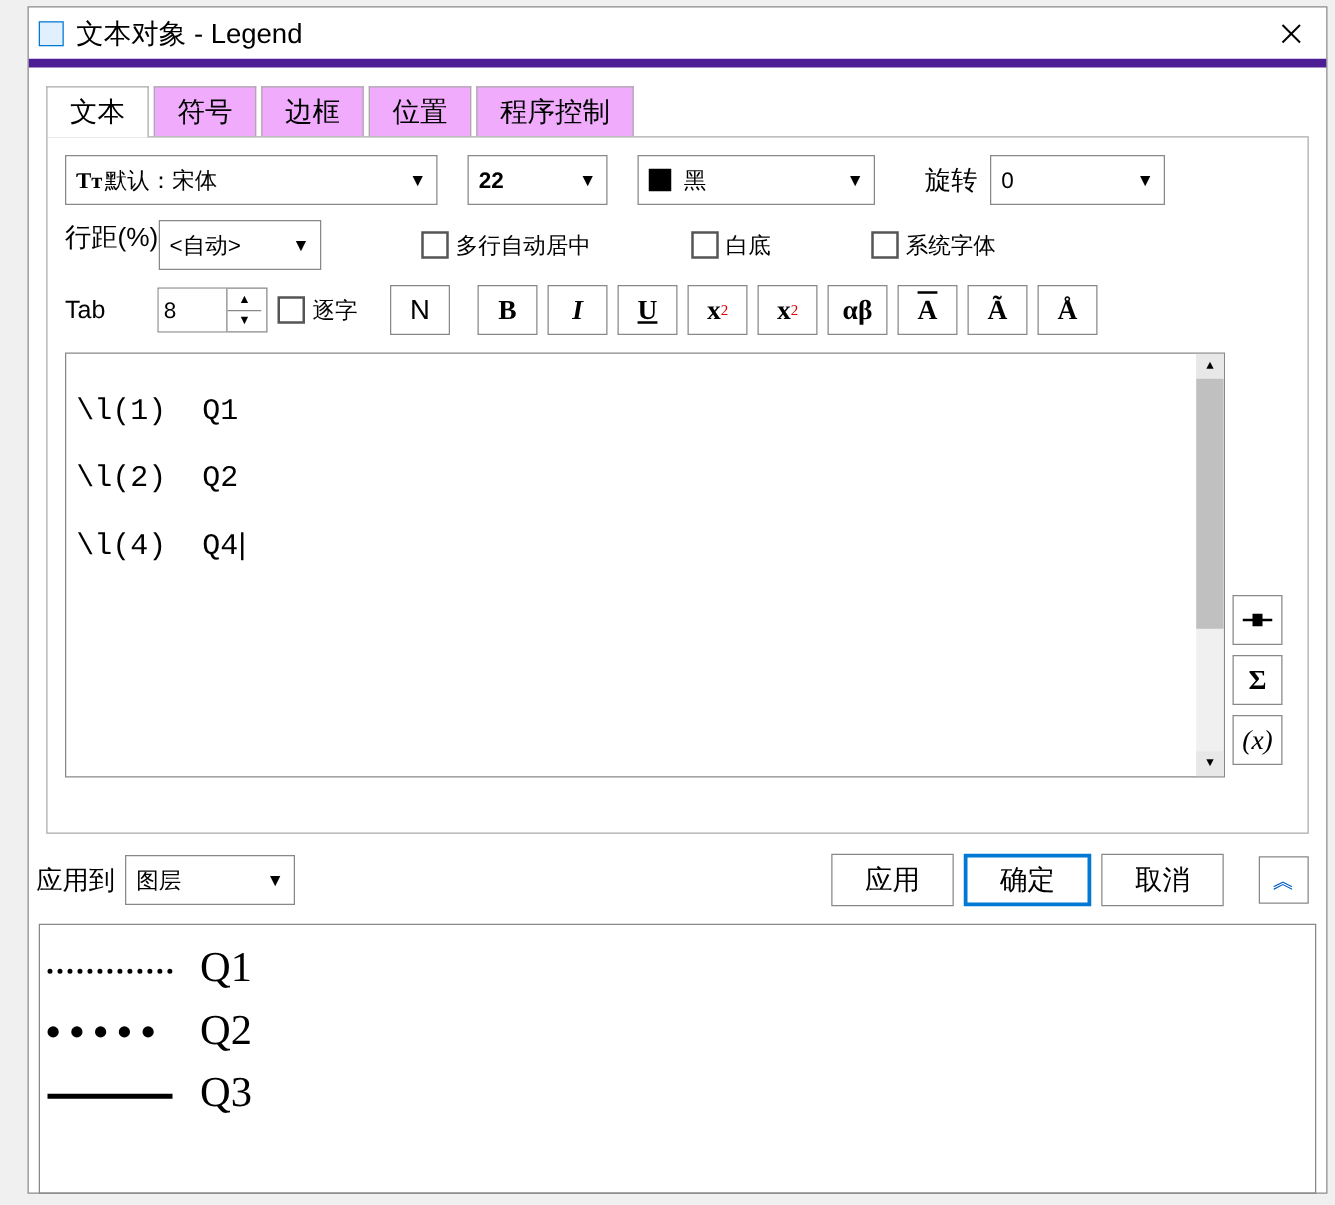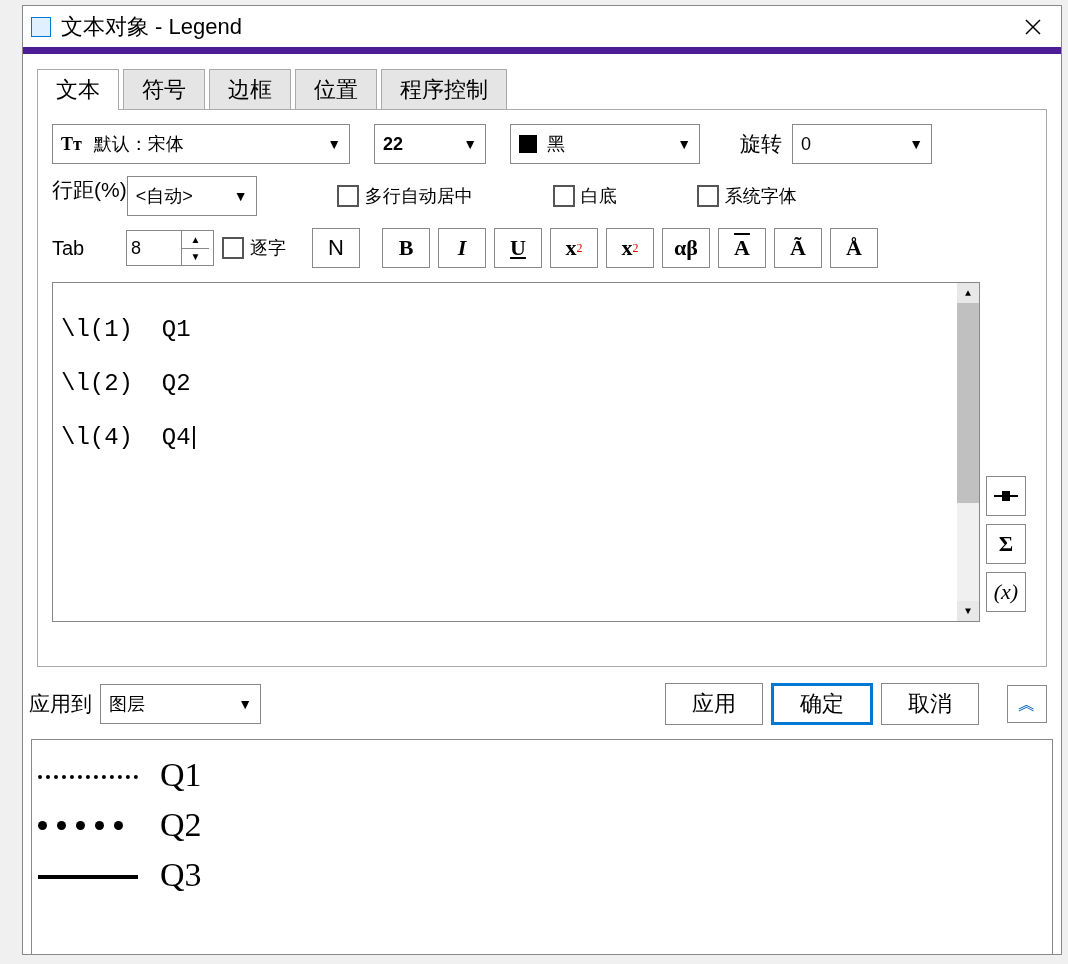--- a/index.html
+++ b/index.html
@@ -47,21 +47,21 @@
   .tabs {
     display: flex;
     margin: 15px 0 0 14px;
     align-items: flex-end;
   }
   .tab {
     padding: 5px 18px;
     border: 1px solid #aaa;
     border-bottom: none;
     margin-right: 4px;
-    background: #e5e5e5;
+    background: #f0abfc;
     font-size: 22px;
     cursor: pointer;
   }
   .tab.active {
     background: #fff;
     position: relative;
     z-index: 2;
   }
   .tab-panel {
     margin: 0 14px;
@@ -224,21 +224,21 @@
     cursor: pointer;
     font-size: 22px;
     font-family: serif;
   }
   .bottom-row {
     display: flex;
     align-items: center;
     margin: 16px 14px 0 6px;
     gap: 8px;
   }
-  .apply-combo { width: 161px; }
+  .apply-combo { width: 136px; }
   .bottom-row .spacer { flex: 1; }
   .btn {
     height: 42px;
     padding: 0 26px;
     border: 1px solid #888;
     background: #fff;
     font-size: 22px;
     cursor: pointer;
     display: flex;
     align-items: center;
@@ -304,21 +304,21 @@
     border-top: 7px solid #000;
   }
   .color-swatch {
     width: 18px; height: 18px;
     background: #000;
     margin-right: 10px;
   }
   .tt-icon {
     font-family: serif;
     font-weight: bold;
-    margin-right: 12px;
+    margin-right: 2px;
   }
   .gap-sm { margin-left: 14px; }
   .row2-gap { gap: 80px; }
 </style>
 </head>
 <body>
 
 <div class="dialog">
 
   <div class="titlebar">

